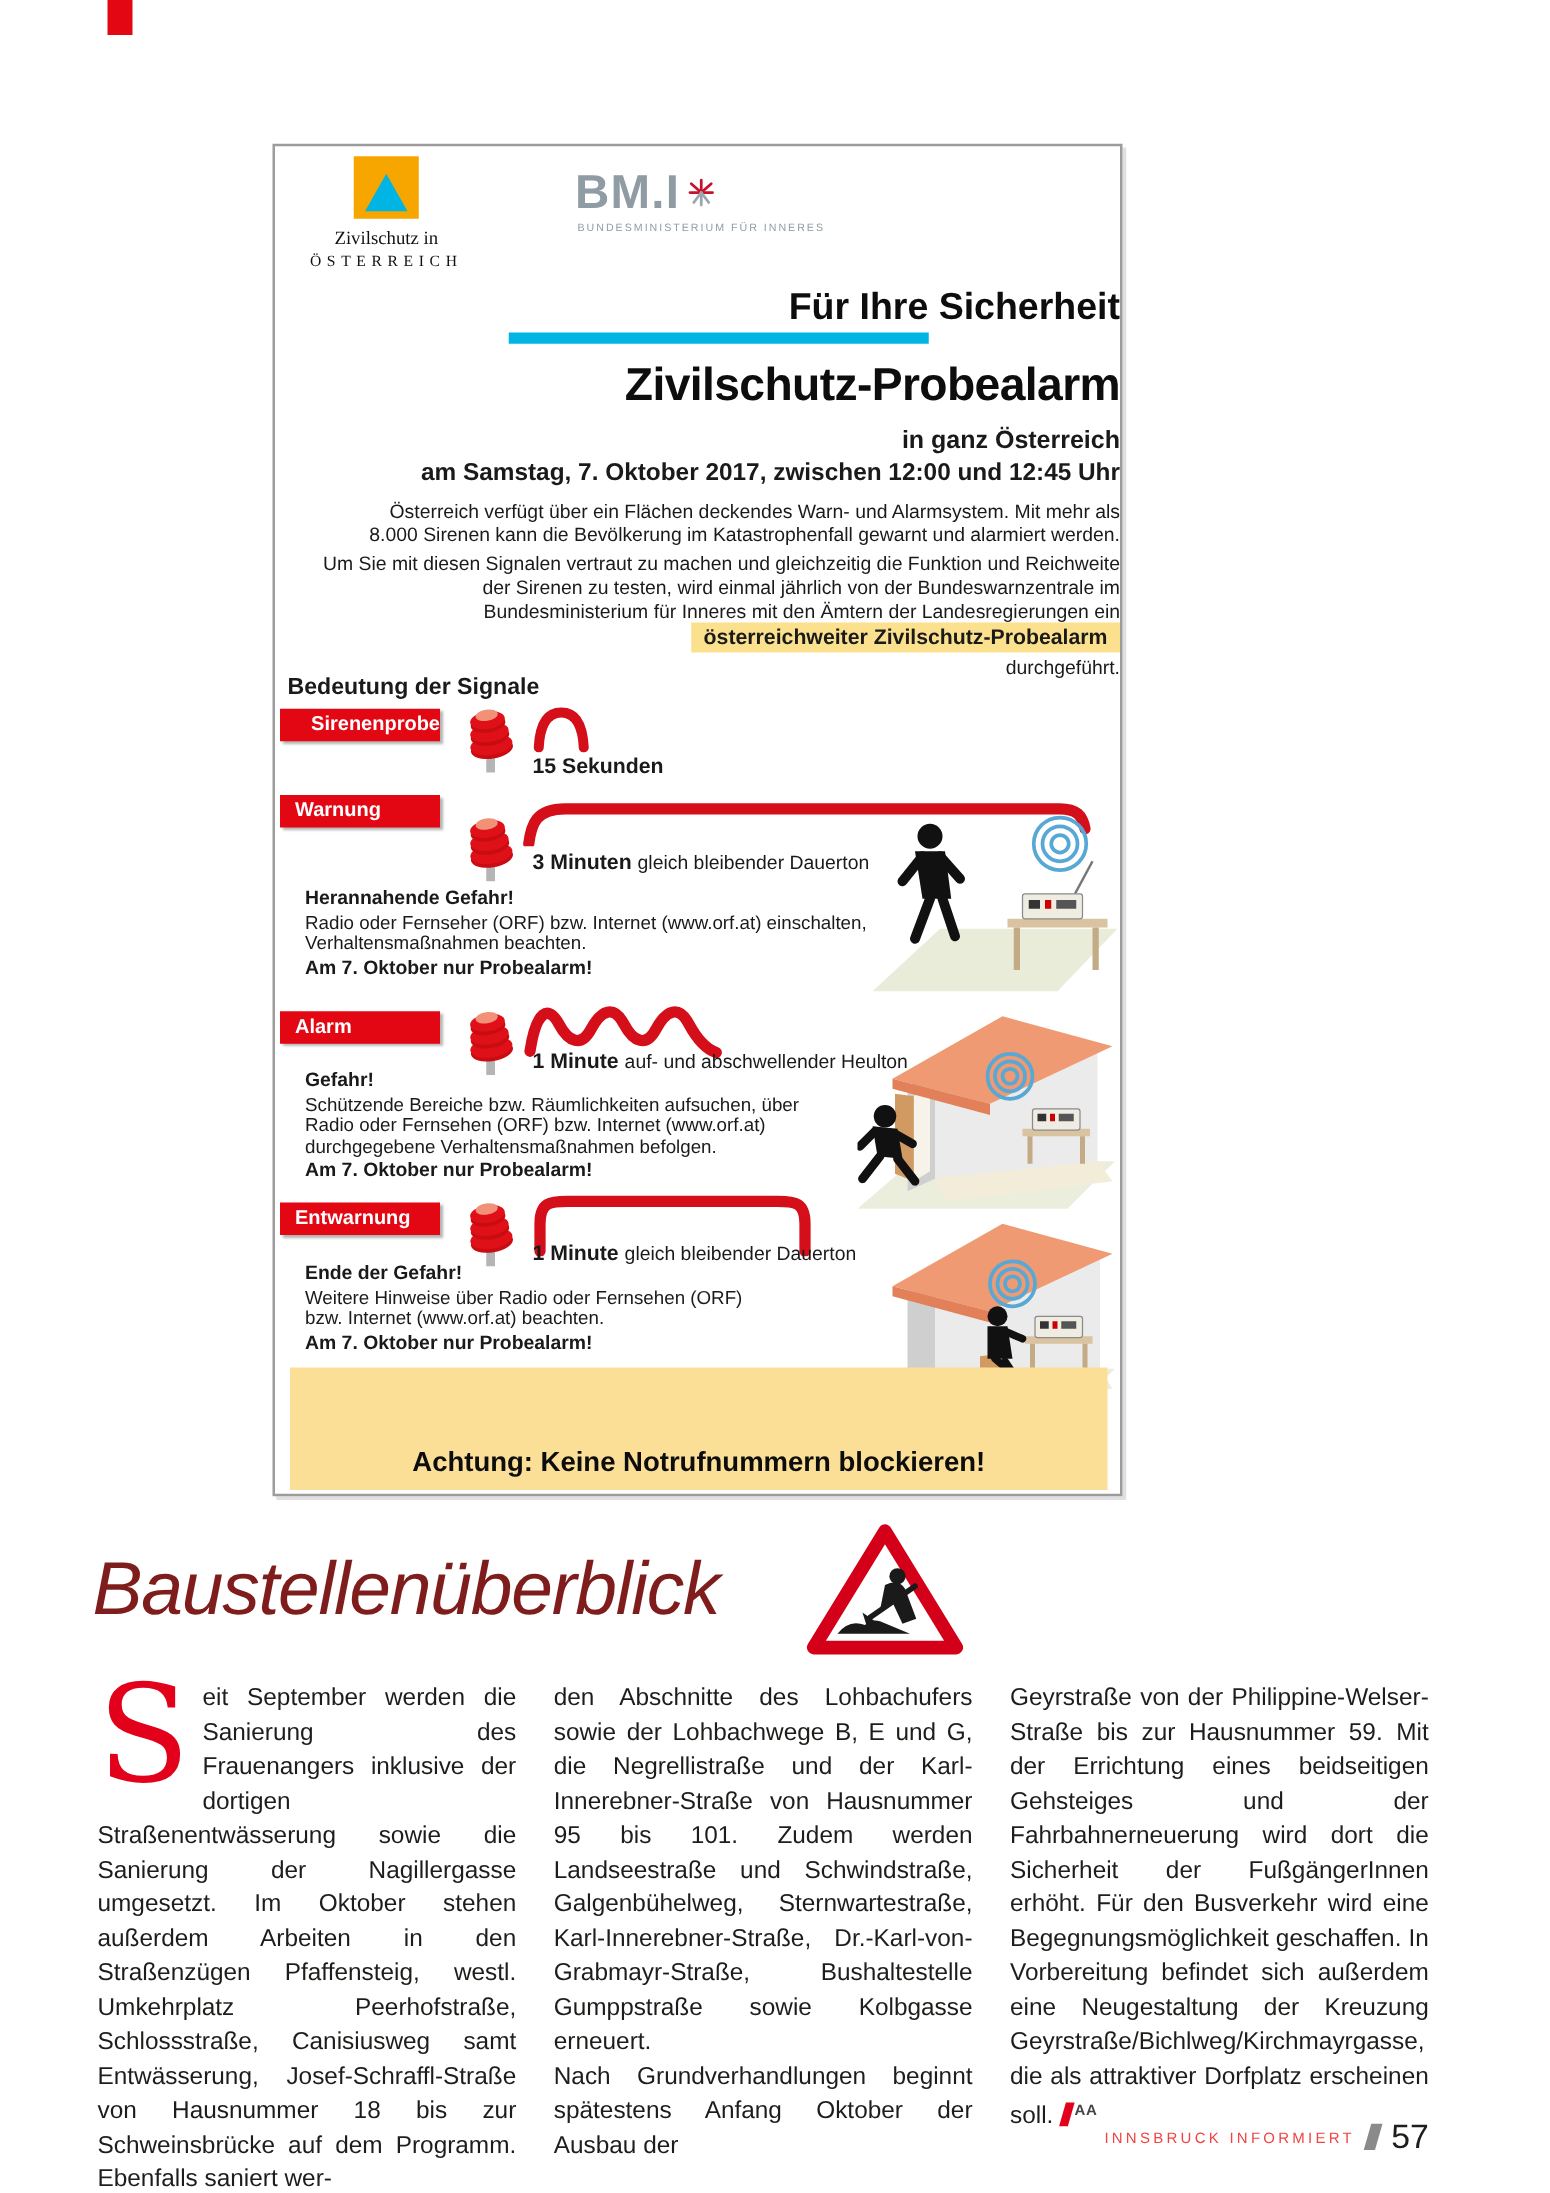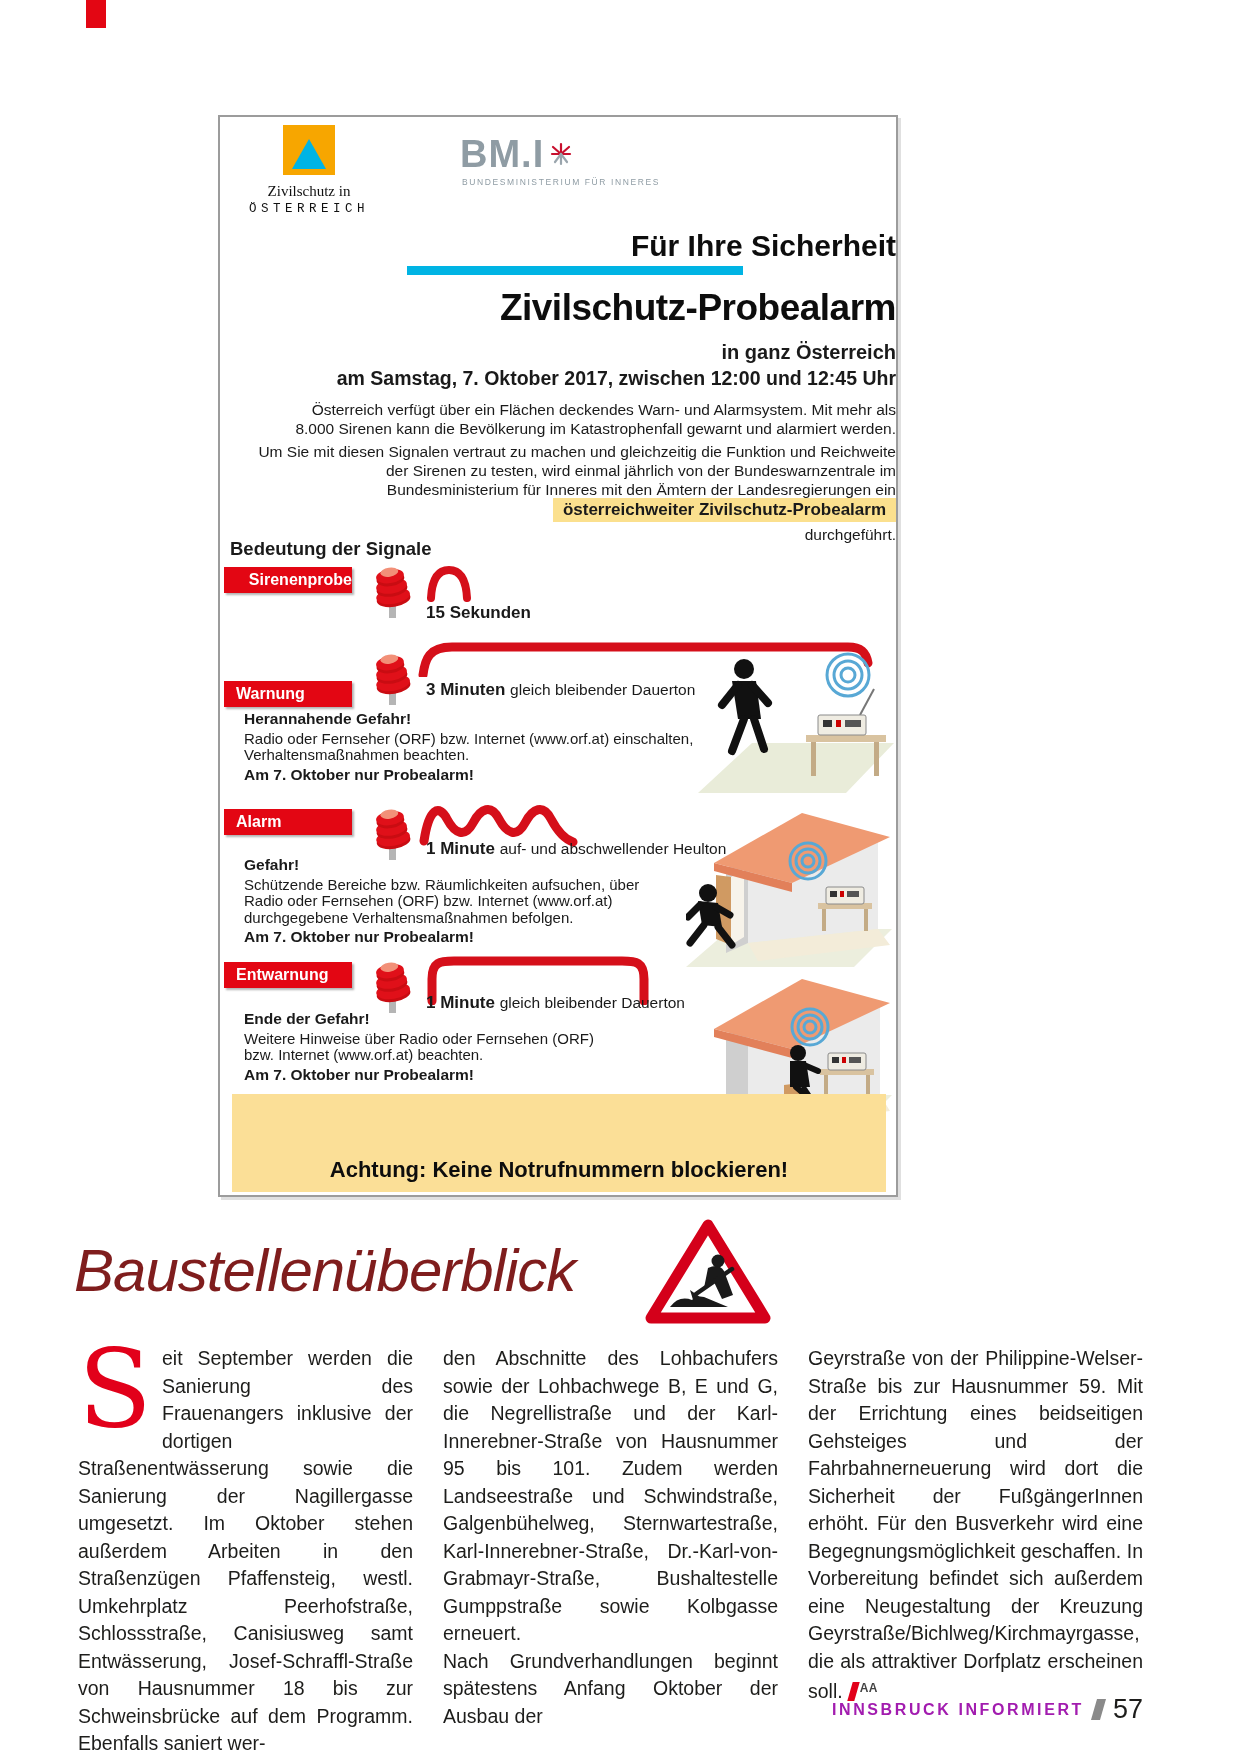--- a/index.html
+++ b/index.html
@@ -19,21 +19,21 @@
   .poster {
     position:absolute; left:218px; top:115px; width:680px; height:1082px;
     background:#fff; border:2px solid #9c9c9c; box-shadow:3px 3px 0 rgba(0,0,0,.12);
   }
   #zs-logo { left:24px; top:8px; width:130px; text-align:center; }
   #zs-square { width:52px; height:50px; background:#f7a600; margin:0 auto; position:relative; }
   #zs-tri { position:absolute; left:50%; bottom:6px; transform:translateX(-50%);
     width:0; height:0; border-left:17px solid transparent; border-right:17px solid transparent;
     border-bottom:30px solid #00b4e4; }
   #zs-l1 { font-family:"Liberation Serif", serif; font-size:15px; margin-top:8px; color:#111; }
-  #zs-l2 { font-family:Liberation Mono, monospace; font-size:12.5px; letter-spacing:4.5px; margin-top:2px; color:#111; }
+  #zs-l2 { font-family:Liberation Serif, serif; font-size:12.5px; letter-spacing:4.5px; margin-top:2px; color:#111; }
 
   #bmi { left:240px; top:18px; }
   #bmi-row { display:flex; align-items:center; gap:5px; }
   #bmi-title { font-size:38px; font-weight:bold; color:#8f9ca4; line-height:1; letter-spacing:1px; }
   #bmi-sub { font-size:8.5px; color:#8f9ca4; letter-spacing:1.6px; margin-top:4px; margin-left:2px; }
 
   #h1 { top:112px; font-size:30px; font-weight:bold; color:#0d0d0d; }
   #cyanbar { left:187px; top:149px; width:336px; height:9px; background:#00b4e4; }
   #h2 { top:170px; font-size:37px; font-weight:bold; letter-spacing:-0.5px; color:#0d0d0d; }
   #sub { top:224px; font-size:20px; font-weight:bold; }
@@ -41,21 +41,21 @@
   #p1 { top:283px; font-size:15.5px; line-height:19px; }
   #p2 { top:325px; font-size:15.5px; line-height:19px; }
   #hlwrap { top:381px; }
   .hl { display:inline-block; background:#fbe08e; padding:2px 10px; font-weight:bold; font-size:17px; }
   #done { top:409px; font-size:15.5px; }
   #sigh { left:10px; top:421px; font-size:18.5px; font-weight:bold; }
 
   .sig-label { left:4px; width:128px; height:26px; background:#e30613; color:#fff;
     font-weight:bold; font-size:16px; line-height:26px; padding-left:12px;
     box-shadow:2px 2px 2px rgba(0,0,0,.3); }
-  #lab-s { top:450px;text-align:right; } #lab-w { top:564px; } #lab-a { top:692px; } #lab-e { top:845px; }
+  #lab-s { top:450px;text-align:right; } #lab-w { top:519px; } #lab-a { top:692px; } #lab-e { top:845px; }
 
   .siren { left:150px; }
   #sir1 { top:446px; } #sir2 { top:533px; } #sir3 { top:688px; } #sir4 { top:841px; }
 
   #arc1  { left:204px; top:447px; }
   #wline { left:198px; top:524px; }
   #wave  { left:198px; top:679px; }
   #arch  { left:204px; top:836px; }
 
   .durline { font-size:17px; }
@@ -88,21 +88,21 @@
     font-size:19.5px; line-height:27.5px; color:#1d1d1b; }
   #col1 { left:78px; } #col2 { left:443px; } #col3 { left:808px; }
   #col2 p { margin:0; }
   .dropcap { float:left; font-family:"DejaVu Serif", serif; font-size:108px; line-height:80px;
     color:#e2001a; padding:4px 10px 0 0; }
   .endmark { display:inline-block; width:7px; height:19px; background:#e2001a;
     transform:skewX(-16deg); margin:0 3px 0 7px; vertical-align:-3px; }
   .author { font-size:12px; font-weight:bold; color:#444; vertical-align:6px; letter-spacing:.5px; }
 
   #footer { position:absolute; top:1694px; right:97px; display:flex; align-items:center; gap:10px; }
-  .f-mag { font-size:16px; letter-spacing:2.6px; font-weight:bold; color:#a21caf; }
+  .f-mag { font-size:12px; letter-spacing:2.6px; font-weight:normal; color:#ef4444; }
   .f-slash { width:9px; height:21px; background:#8a8a8a; transform:skewX(-16deg); }
   .f-page { font-size:27px; color:#1d1d1b; }
 </style>
 </head>
 <body>
 
 <div class="page">
 
   <div class="abs" id="corner"></div>
 

